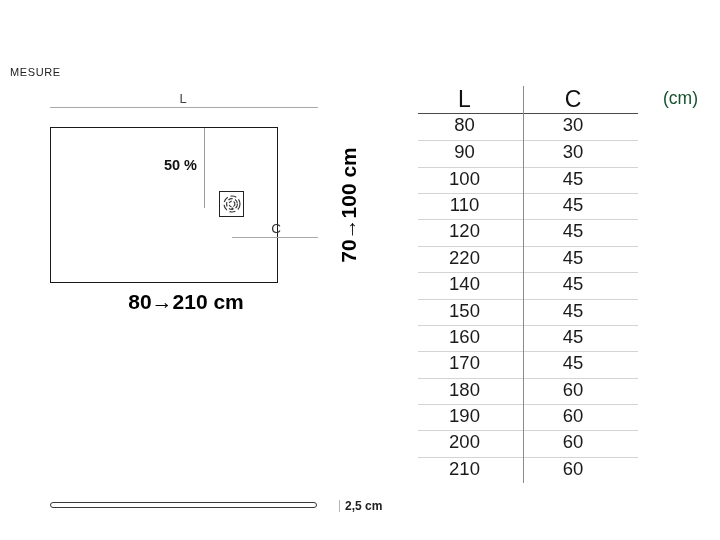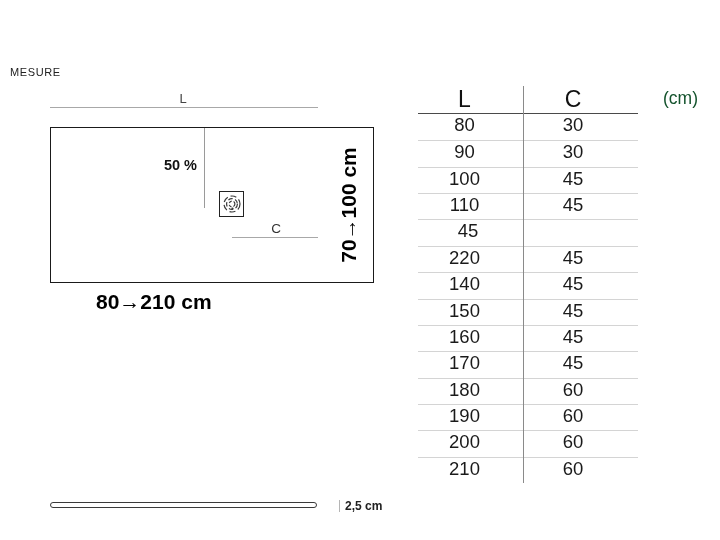--- a/index.html
+++ b/index.html
@@ -26,21 +26,21 @@
   
   .dim-line { position: absolute; background: #a8a8a8; }
   .l-dim-line { left: 50px; top: 107px; width: 268px; height: 1px; }
   .l-dim-label {
     position: absolute; left: 168px; top: 91px; width: 30px;
     text-align: center; font-size: 13px; color: #444;
   }
   .tray-outline {
     position: absolute;
     left: 50px; top: 127px;
-    width: 324px; height: 156px;
+    width: 228px; height: 156px;
     border: 1.5px solid #1a1a1a;
     background: #fff;
   }
   .slope-line {
     position: absolute;
     left: 153px; top: 0px;
     width: 1px; height: 80px;
     background: #9a9a9a;
   }
   .slope-label {
@@ -65,20 +65,21 @@
   }
   .c-dim-label {
     position: absolute;
     left: 214px; top: 93px; width: 22px;
     text-align: center;
     font-size: 13.5px; color: #333;
   }
   .length-range-label {
     position: absolute;
     left: 96px; top: 290px; width: 180px;
+    text-align: center;
     font-size: 21px; font-weight: 700; color: #000;
   }
   .width-range-label {
     position: absolute;
     left: 264px; top: 193px;
     width: 170px; height: 24px;
     text-align: center;
     font-size: 21px; font-weight: 700; color: #000;
     transform: rotate(-90deg);
     transform-origin: center center;
@@ -189,20 +190,21 @@
         </div>
         <div class="trow">
           <div class="tcell col-l">100</div>
           <div class="tcell col-c">45</div>
         </div>
         <div class="trow">
           <div class="tcell col-l">110</div>
           <div class="tcell col-c">45</div>
         </div>
         <div class="trow">
+          <div class="tcell col-l">120</div>
           <div class="tcell col-c">45</div>
         </div>
         <div class="trow">
           <div class="tcell col-l">220</div>
           <div class="tcell col-c">45</div>
         </div>
         <div class="trow">
           <div class="tcell col-l">140</div>
           <div class="tcell col-c">45</div>
         </div>

